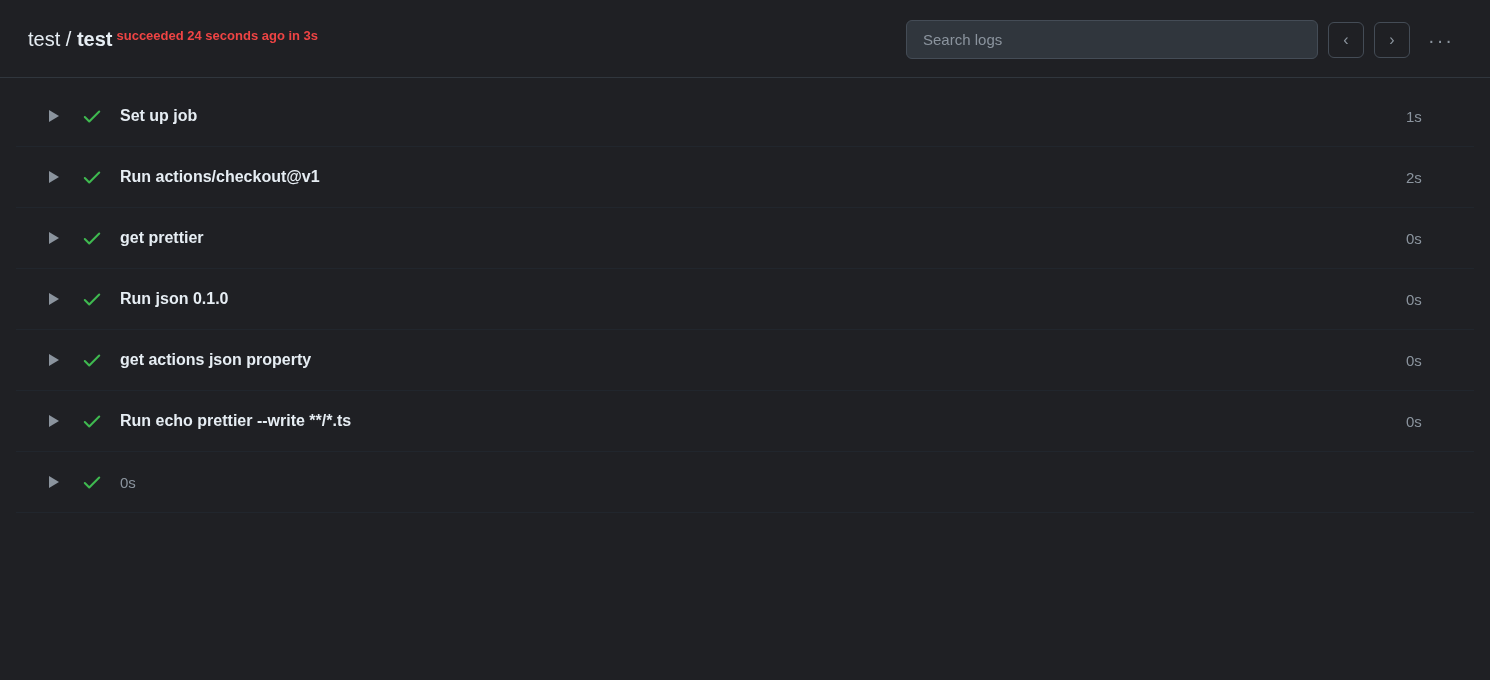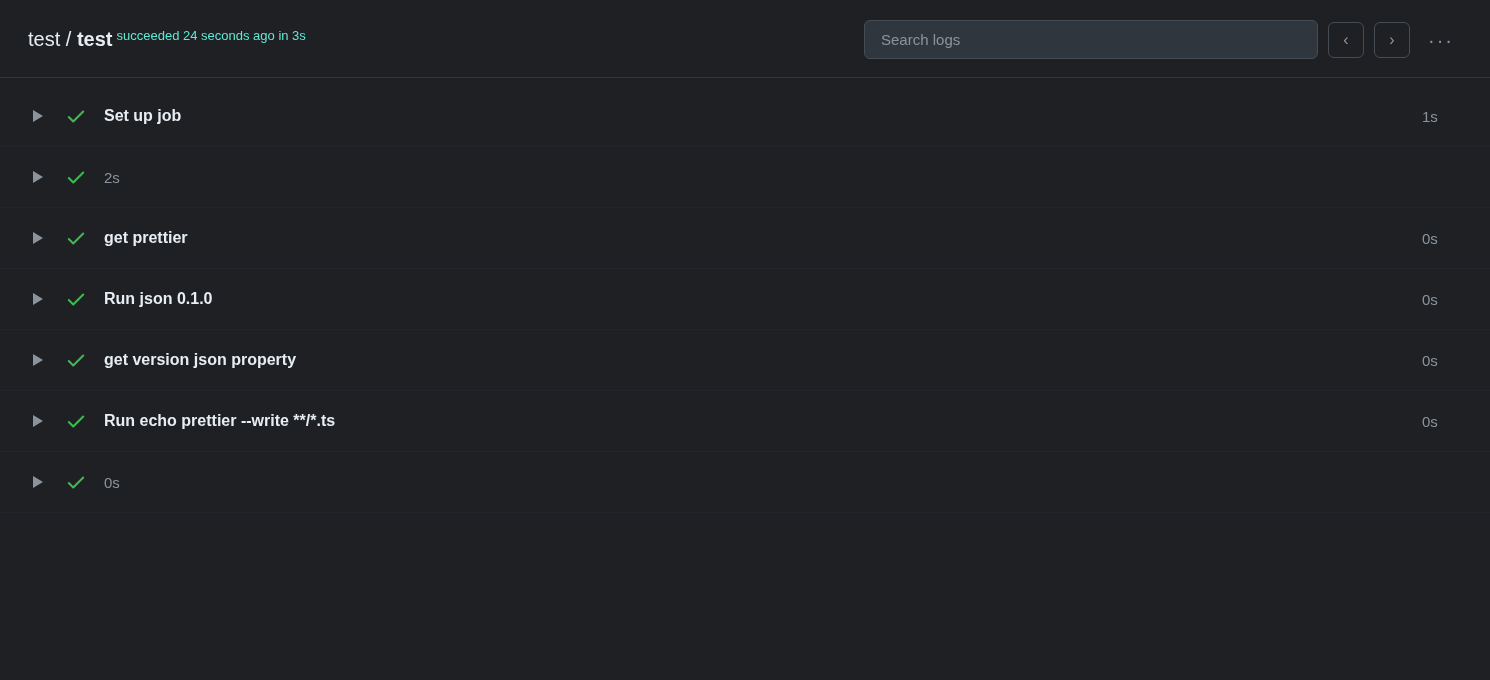--- a/index.html
+++ b/index.html
@@ -36,37 +36,38 @@
       font-weight: 400;
       color: #e6edf3;
     }
 
     .header-title span.bold {
       font-weight: 700;
     }
 
     .header-subtitle {
       font-size: 13px;
-      color: #5eead4;
+      color: #ef4444;
+      font-weight: bold;
     }
 
     .header-right {
       display: flex;
       align-items: center;
       gap: 10px;
     }
 
     .search-logs-input {
       background-color: #30363d;
       border: 1px solid #444c56;
       border-radius: 6px;
       color: #8b949e;
       font-size: 15px;
       padding: 10px 16px;
-      width: 454px;
+      width: 412px;
       outline: none;
     }
 
     .search-logs-input::placeholder {
       color: #8b949e;
     }
 
     .nav-btn {
       background: none;
       border: 1px solid #444c56;
@@ -89,21 +90,21 @@
       cursor: pointer;
       padding: 4px 8px;
       display: flex;
       align-items: center;
       justify-content: center;
       letter-spacing: 2px;
       line-height: 1;
     }
 
     .job-list {
-      padding: 8px 0;
+      padding: 8px 16px;
     }
 
     .job-item {
       display: flex;
       align-items: center;
       padding: 18px 28px;
       cursor: pointer;
       border-bottom: 1px solid #21262d;
     }
 
@@ -200,20 +201,21 @@
     </div>
       <div class="job-item">
       <button class="expand-btn">
         <div class="triangle"></div>
       </button>
       <div class="check-icon">
         <svg class="check-svg" viewBox="0 0 16 16" fill="none" xmlns="http://www.w3.org/2000/svg">
           <path d="M13.78 4.22a.75.75 0 010 1.06l-7.25 7.25a.75.75 0 01-1.06 0L2.22 9.28a.75.75 0 011.06-1.06L6 10.94l6.72-6.72a.75.75 0 011.06 0z" fill="#3fb950"></path>
         </svg>
       </div>
+      <span class="job-name">Run actions/checkout@v1</span>
       <span class="job-duration">2s</span>
     </div>
       <div class="job-item">
       <button class="expand-btn">
         <div class="triangle"></div>
       </button>
       <div class="check-icon">
         <svg class="check-svg" viewBox="0 0 16 16" fill="none" xmlns="http://www.w3.org/2000/svg">
           <path d="M13.78 4.22a.75.75 0 010 1.06l-7.25 7.25a.75.75 0 01-1.06 0L2.22 9.28a.75.75 0 011.06-1.06L6 10.94l6.72-6.72a.75.75 0 011.06 0z" fill="#3fb950"></path>
         </svg>
@@ -235,21 +237,21 @@
     </div>
       <div class="job-item">
       <button class="expand-btn">
         <div class="triangle"></div>
       </button>
       <div class="check-icon">
         <svg class="check-svg" viewBox="0 0 16 16" fill="none" xmlns="http://www.w3.org/2000/svg">
           <path d="M13.78 4.22a.75.75 0 010 1.06l-7.25 7.25a.75.75 0 01-1.06 0L2.22 9.28a.75.75 0 011.06-1.06L6 10.94l6.72-6.72a.75.75 0 011.06 0z" fill="#3fb950"></path>
         </svg>
       </div>
-      <span class="job-name">get version json property</span>
+      <span class="job-name">get actions json property</span>
       <span class="job-duration">0s</span>
     </div>
       <div class="job-item">
       <button class="expand-btn">
         <div class="triangle"></div>
       </button>
       <div class="check-icon">
         <svg class="check-svg" viewBox="0 0 16 16" fill="none" xmlns="http://www.w3.org/2000/svg">
           <path d="M13.78 4.22a.75.75 0 010 1.06l-7.25 7.25a.75.75 0 01-1.06 0L2.22 9.28a.75.75 0 011.06-1.06L6 10.94l6.72-6.72a.75.75 0 011.06 0z" fill="#3fb950"></path>
         </svg>

